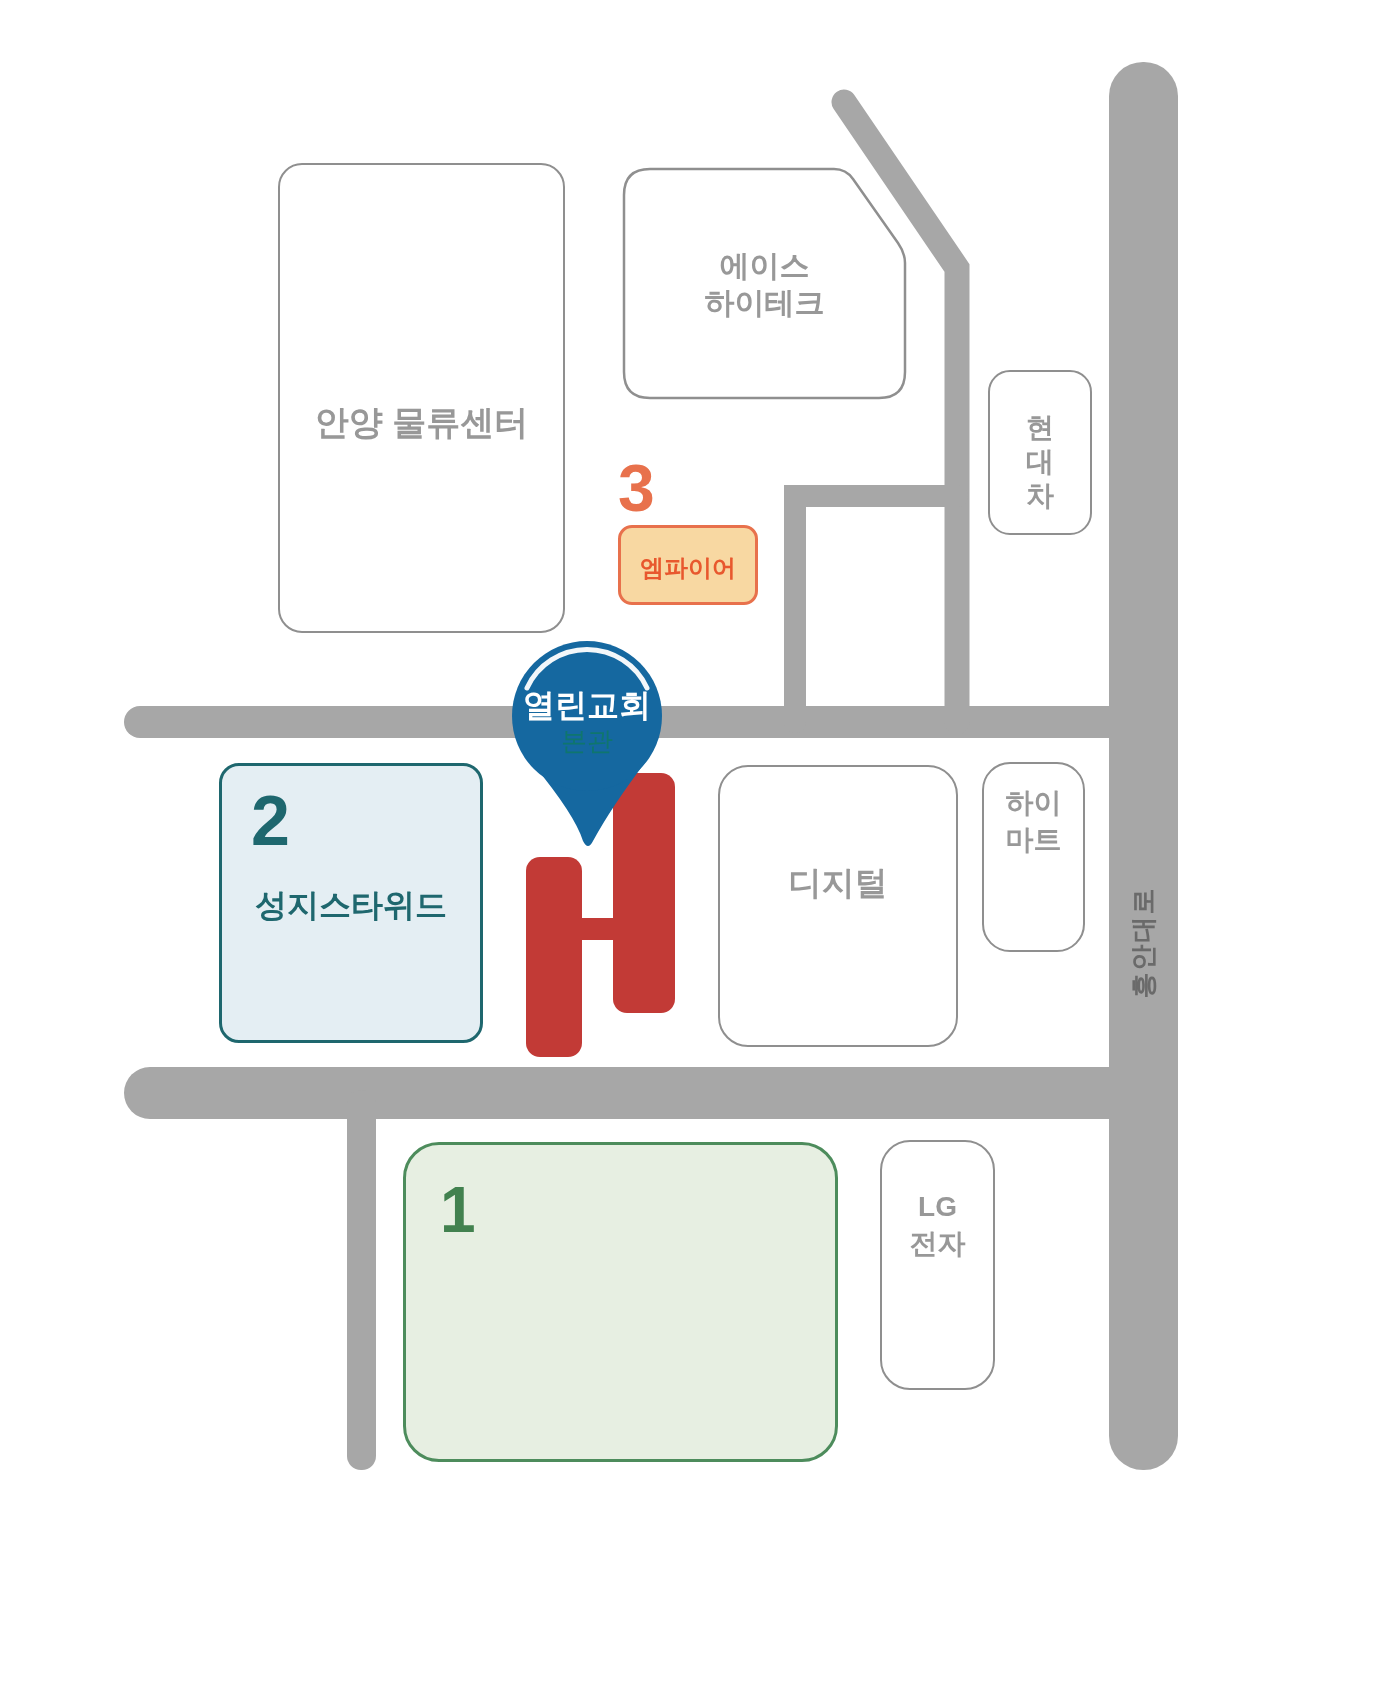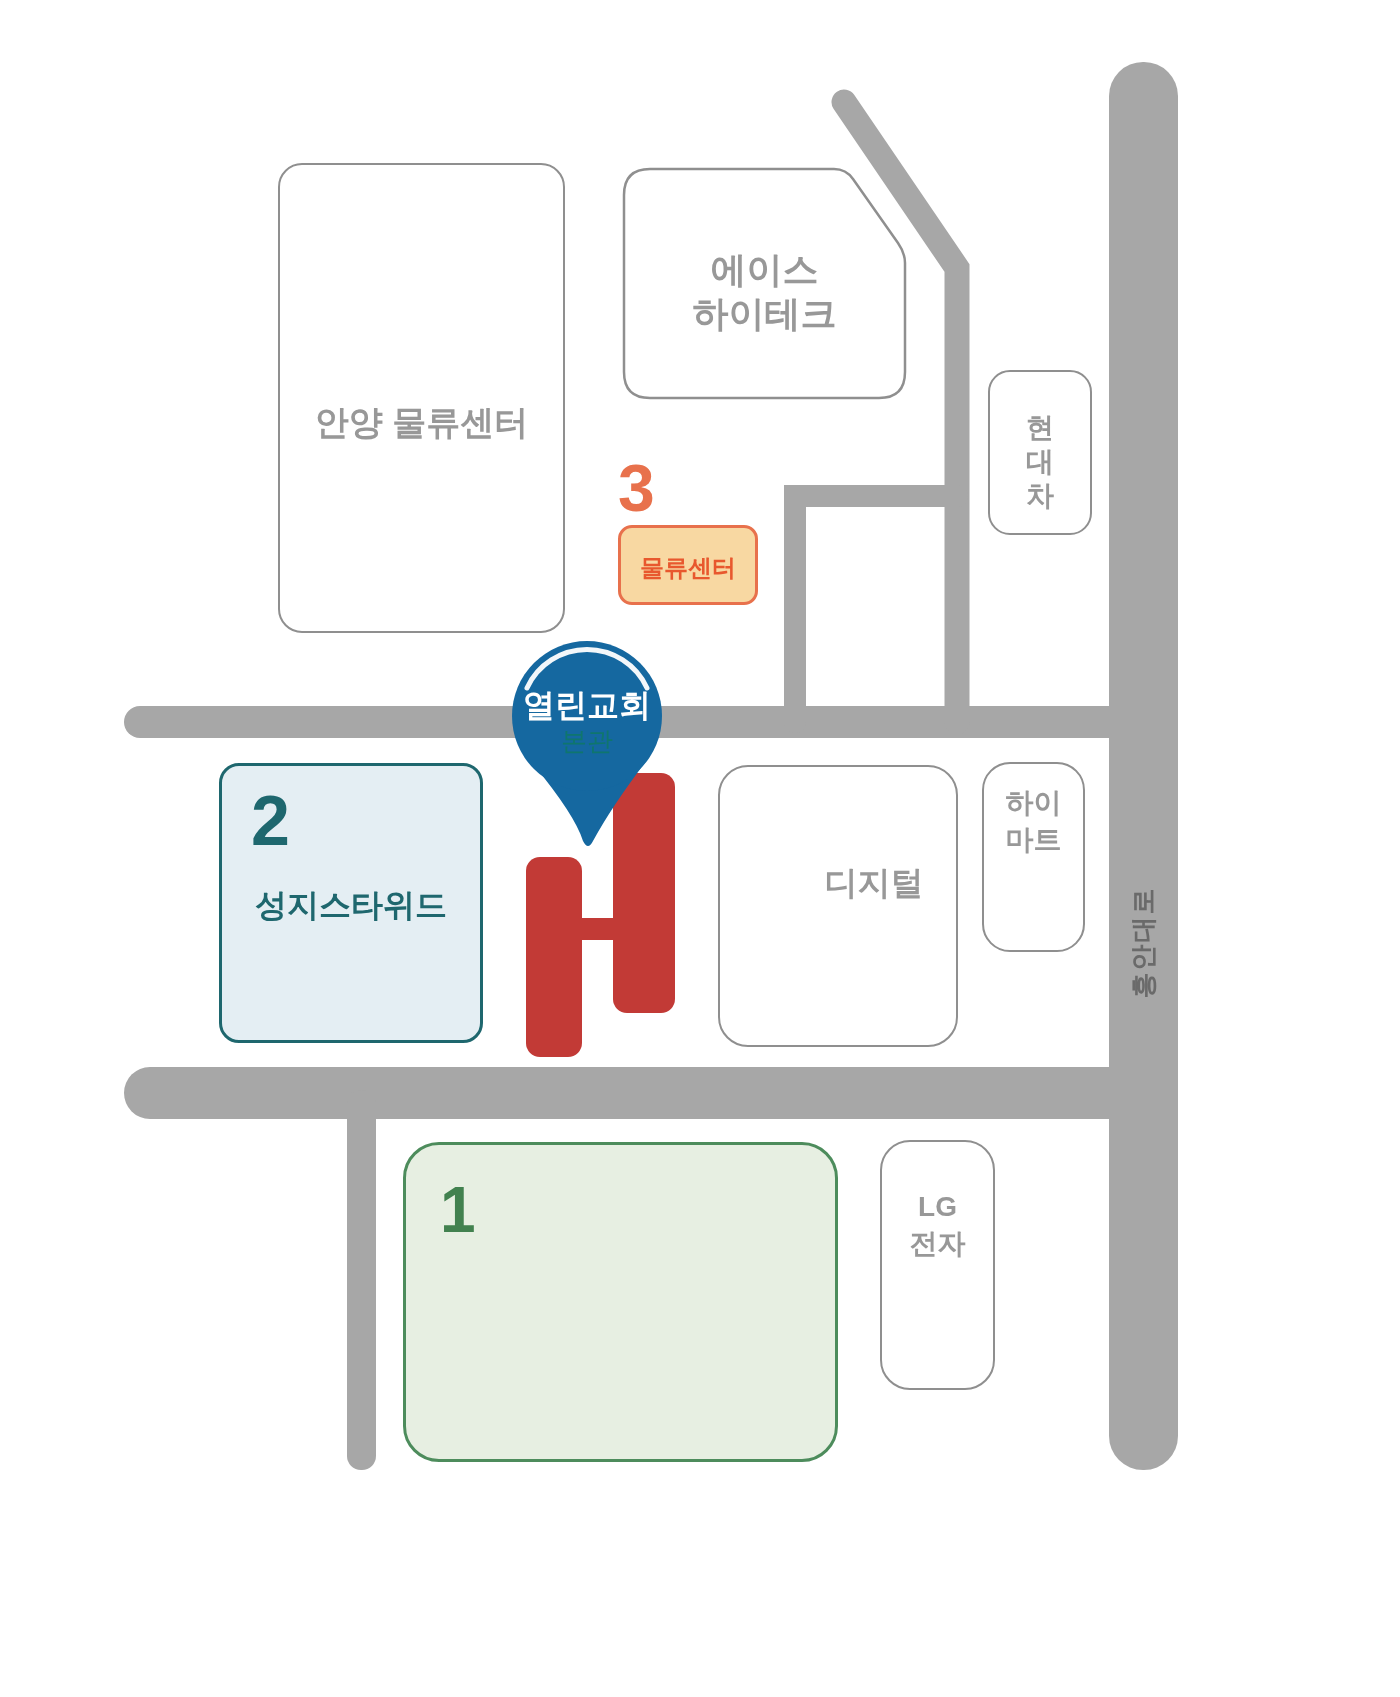--- a/index.html
+++ b/index.html
@@ -24,31 +24,31 @@
   html,body{margin:0;padding:0;background:#fff;}
   body{font-family:"Liberation Sans","DejaVu Sans",sans-serif;}
   .map{position:relative;width:1400px;height:1697px;background:#fff;overflow:hidden;}
   .map svg.base{position:absolute;left:0;top:0;width:1400px;height:1697px;}
   .bld{position:absolute;box-sizing:border-box;background:#fff;border:2.5px solid var(--c-building_border);}
   .lbl{position:absolute;font-weight:700;color:var(--c-building_text);text-align:center;line-height:1.22;white-space:nowrap;}
   .num{position:absolute;font-weight:800;line-height:1;}
   
   .b-anyang{left:278px;top:163px;width:287px;height:470px;border-radius:24px;}
   .l-anyang{left:278px;top:402px;width:287px;font-size:34px;}
-  .l-ace{left:624px;top:248px;width:281px;font-size:36px;}
+  .l-ace{left:624px;top:248px;width:281px;font-size:30px;}
   .b-hyundai{left:988px;top:370px;width:104px;height:165px;border-radius:22px;}
   .l-hyundai{left:988px;top:411px;width:104px;font-size:28px;line-height:34px;}
   .b-sebit{left:618px;top:525px;width:140px;height:80px;border-radius:14px;background:var(--c-peach_fill);border:3px solid var(--c-orange);}
   .l-sebit{left:618px;top:553px;width:140px;font-size:24px;color:var(--c-orange_text);}
   .n-sebit{left:618px;top:455px;font-size:66px;color:var(--c-orange);}
   .b-sungji{left:219px;top:763px;width:264px;height:280px;border-radius:20px;background:var(--c-teal_fill);border:3px solid var(--c-teal);}
   .n-sungji{left:251px;top:786px;font-size:70px;color:var(--c-teal);}
   .l-sungji{left:219px;top:886px;width:264px;font-size:32px;color:var(--c-teal);}
   .b-digital{left:718px;top:765px;width:240px;height:282px;border-radius:30px;}
-  .l-digital{left:718px;top:862px;width:240px;font-size:33px;line-height:42px;margin-left:36px;}
+  .l-digital{left:718px;top:862px;width:240px;font-size:33px;line-height:42px;}
   .b-himart{left:982px;top:762px;width:103px;height:190px;border-radius:28px;}
   .l-himart{left:982px;top:784px;width:103px;font-size:28px;line-height:37px;}
   .b-doosan{left:403px;top:1142px;width:435px;height:320px;border-radius:36px;background:var(--c-green_fill);border:3px solid var(--c-green_border);}
   .n-doosan{left:440px;top:1178px;font-size:64px;color:var(--c-green_number);}
   .l-doosan{left:403px;top:1281px;width:435px;font-size:31px;color:var(--c-green_text);}
   .b-lg{left:880px;top:1140px;width:115px;height:250px;border-radius:30px;}
   .l-lg{left:880px;top:1188px;width:115px;font-size:28px;line-height:37px;}
   
   .l-road427{left:420px;top:1074px;width:430px;font-size:31px;color:var(--c-road_text_dark);font-weight:700;text-align:center;position:absolute;white-space:nowrap;}
   .l-mainroad{left:1043px;top:925px;width:200px;font-size:26px;letter-spacing:2px;color:var(--c-road_text_medium);font-weight:700;text-align:center;position:absolute;transform:rotate(-90deg);white-space:nowrap;}
@@ -101,21 +101,21 @@
     <div>하이테크</div>
   </div>
 
   <div class="lbl l-hyundai">
     <div>현</div>
     <div>대</div>
     <div>차</div>
   </div>
 
   <div class="num n-sebit">3</div>
-  <div class="lbl l-sebit">물류센터</div>
+  <div class="lbl l-sebit">엠파이어</div>
 
   <div class="num n-sungji">2</div>
   <div class="lbl l-sungji">성지스타위드</div>
 
   <div class="lbl l-digital">
     <div>디지털</div>
   </div>
 
   <div class="lbl l-himart">
     <div>하이</div>

